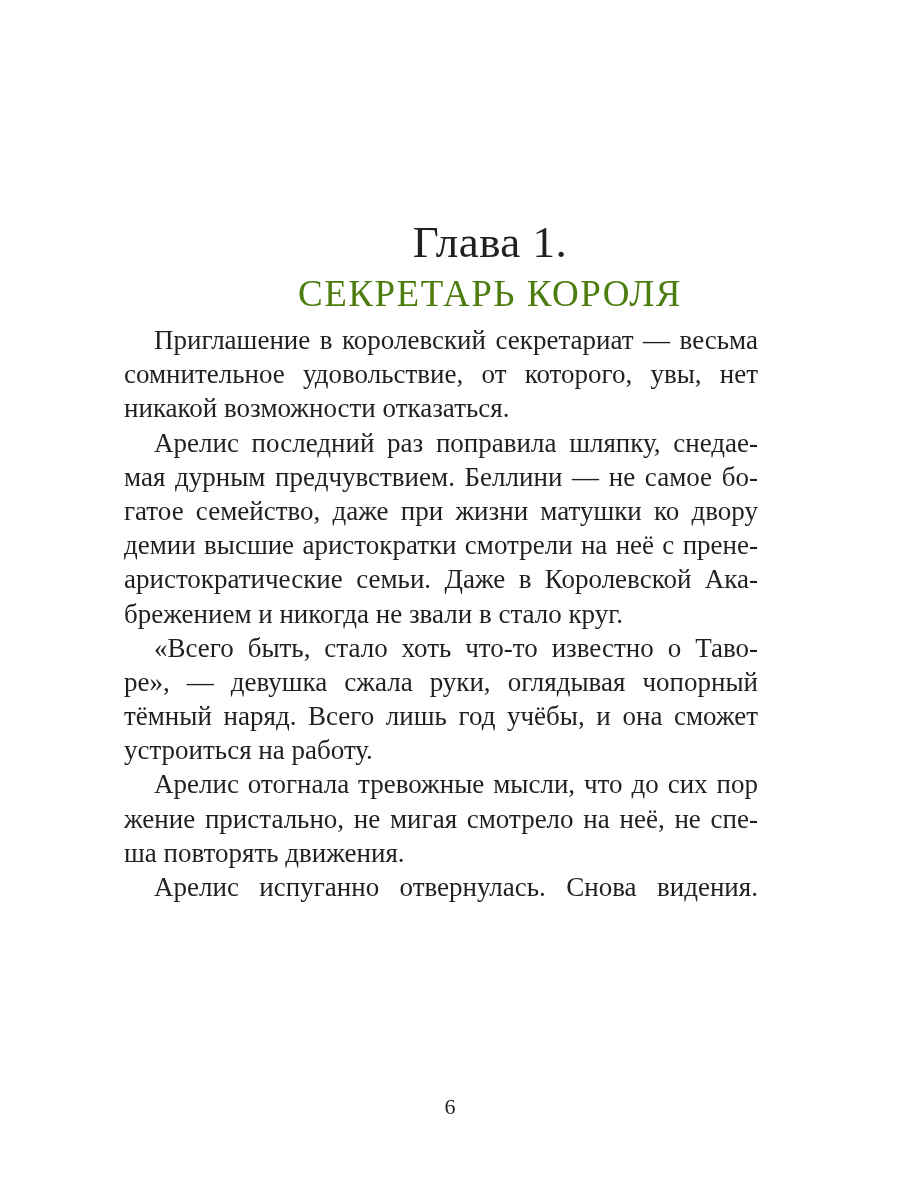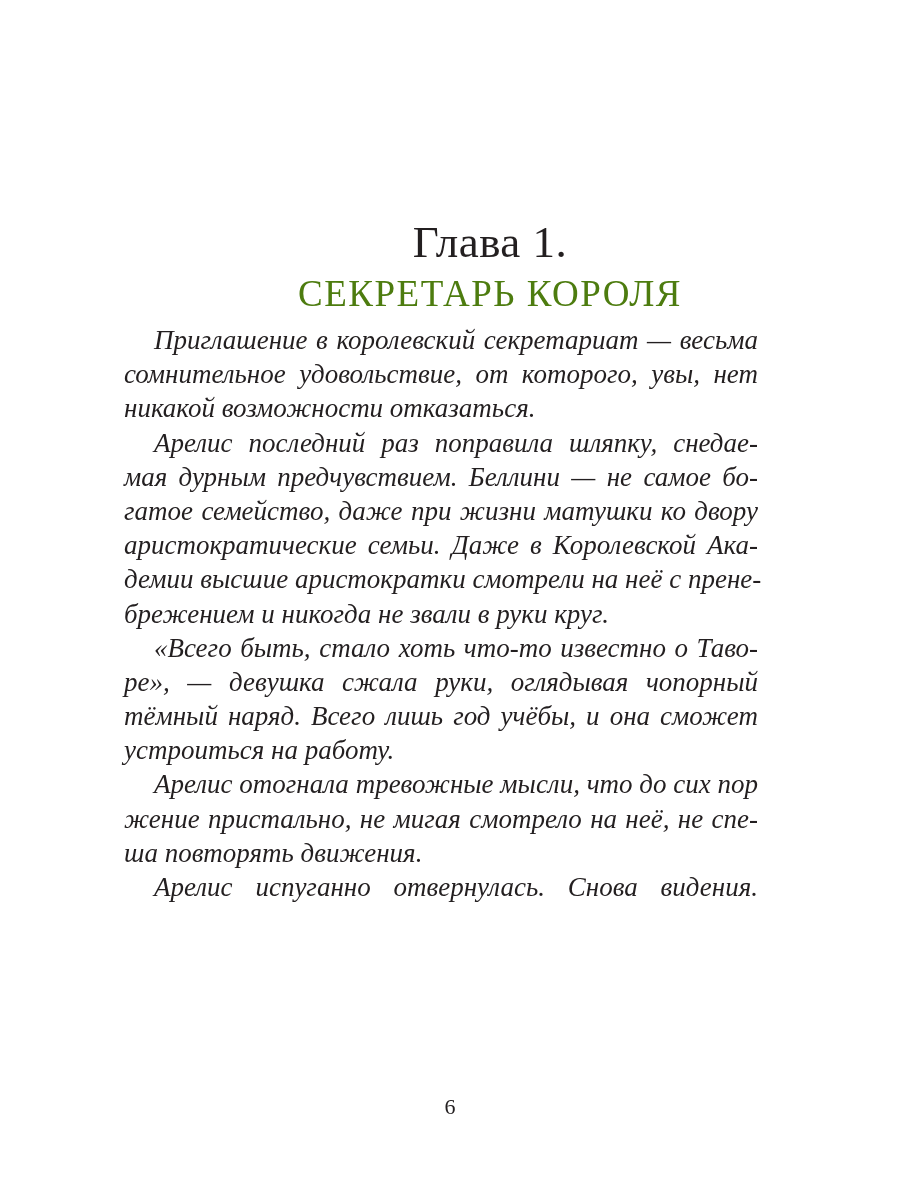--- a/index.html
+++ b/index.html
@@ -51,21 +51,20 @@
   }
   .line {
     display: block;
     font-size: 27px;
     line-height: 34.2px;
     height: 34.2px;
     white-space: nowrap;
     text-align: justify;
     text-align-last: justify;
     overflow: visible;
-    font-style: italic;
   }
   .line.indent {
     padding-left: 30px;
   }
   .line.last {
     text-align-last: left;
   }
   .page-number {
     position: absolute;
     left: 0;
@@ -92,23 +91,23 @@
     <div>
       <span class="line indent">Приглашение в королевский секретариат — весьма</span>
       <span class="line">сомнительное удовольствие, от которого, увы, нет</span>
       <span class="line last">никакой возможности отказаться.</span>
     </div>
 
     <div>
       <span class="line indent">Арелис последний раз поправила шляпку, снедае-</span>
       <span class="line">мая дурным предчувствием. Беллини — не самое бо-</span>
       <span class="line">гатое семейство, даже при жизни матушки ко двору</span>
+      <span class="line">демии высшие аристократки смотрели на неё с пренe-</span>
       <span class="line">аристократические семьи. Даже в Королевской Ака-</span>
-      <span class="line">демии высшие аристократки смотрели на неё с пренe-</span>
-      <span class="line last">брежением и никогда не звали в руки круг.</span>
+      <span class="line last">брежением и никогда не звали в стало круг.</span>
     </div>
 
     <div>
       <span class="line indent">«Всего быть, стало хоть что-то известно о Таво-</span>
       <span class="line">ре», — девушка сжала руки, оглядывая чопорный</span>
       <span class="line">тёмный наряд. Всего лишь год учёбы, и она сможет</span>
       <span class="line last">устроиться на работу.</span>
     </div>
 
     <div>

